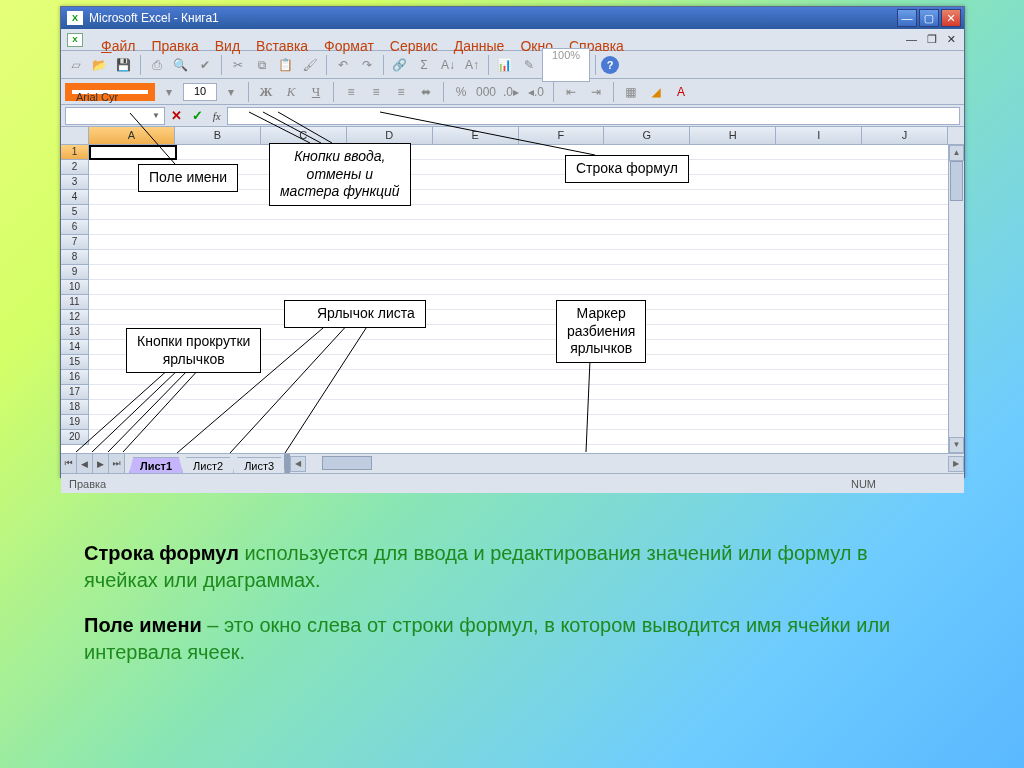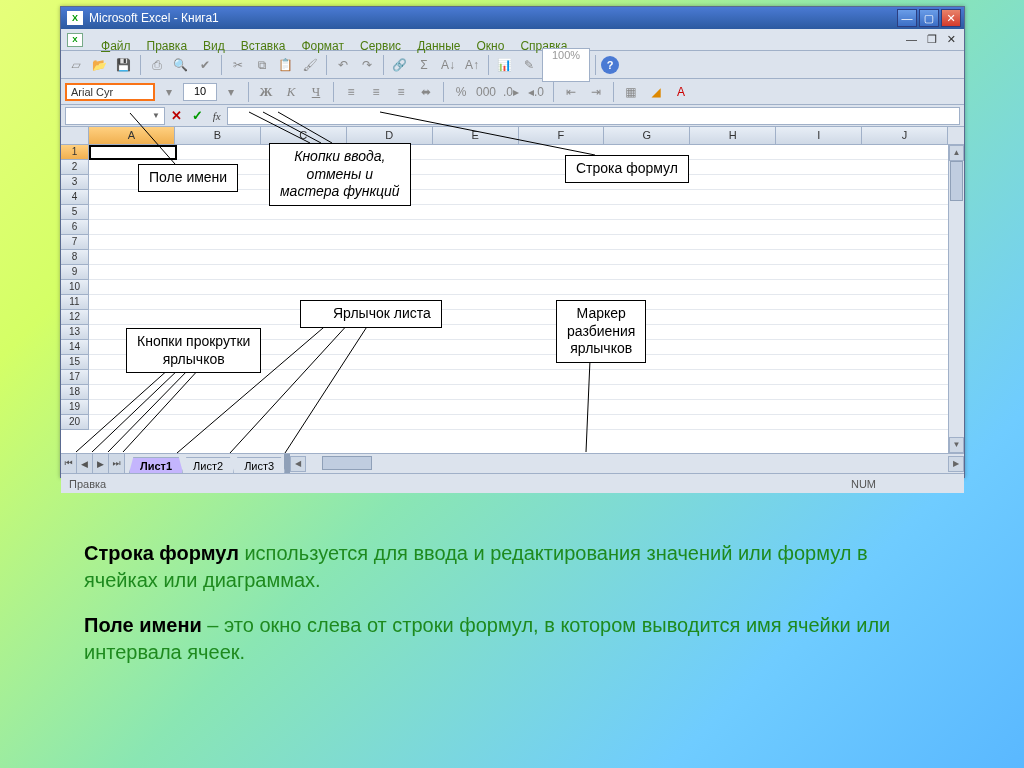--- a/index.html
+++ b/index.html
@@ -24,33 +24,33 @@
     display: flex; align-items: center; color: #fff; padding: 0 2px;
   }
   .titlebar .xl-icon { width: 16px; height: 14px; background: #fff; color: #090; font-weight: bold; font-size: 9px; display:inline-flex;align-items:center;justify-content:center; margin: 0 4px; }
   .titlebar .title { flex: 1; padding-left: 2px; font-size: 12px; }
   .win-btns { display: flex; gap: 2px; margin-right: 1px; }
   .win-btn { width: 20px; height: 18px; border: 1px solid #2c3e80; background: linear-gradient(#6a9de8,#3b6ec5); color: #fff; display:flex;align-items:center;justify-content:center; font-size:11px; }
   .win-btn.close { background: linear-gradient(#e8836a,#d43b2c); }
 
   .menubar { height: 22px; background: #dde4ee; border-bottom: 1px solid #a0b0c8; display:flex; align-items:center; padding: 0 6px; gap: 0; }
   .menubar .xls-small { width:16px; height:14px; background:#fff;border:1px solid #7a8;color:#090;font-size:8px;font-weight:bold;display:inline-flex;align-items:center;justify-content:center;margin-right:10px;}
-  .menu-item { padding: 3px 8px; font-size: 12px; color: #4d7c0f; cursor:default;margin-top:12px; }
+  .menu-item { padding: 3px 8px; font-size: 14px; color: #c2410c; cursor:default;margin-top:12px; }
   .menu-item u { text-decoration: underline; }
   .doc-controls { margin-left:auto; display:flex; gap:6px; color:#333; font-size:11px;}
   .doc-controls span { cursor:default; padding:2px; }
 
   .toolbar { height: 28px; background: #dce3ed; border-bottom: 1px solid #a0b0c8; display:flex; align-items:center; padding: 0 4px; gap:2px; }
   .tbtn { width:22px; height:22px; display:inline-flex;align-items:center;justify-content:center; color:#888; font-size:12px; border:1px solid transparent; }
   .tsep { width:1px; height:20px; background:#a0b0c8; margin:0 3px; }
   .tb-zoom { width:48px; height:34px; font-size:11px; border:1px solid #a0b0c8; background:#fff; text-align:center; color:#999; }
   .tb-help { width:18px;height:18px;border-radius:50%;background:#4a7ad4;color:#fff;font-weight:bold;display:inline-flex;align-items:center;justify-content:center;font-size:11px;}
 
   .fmtbar { height: 26px; background: #dce3ed; border-bottom: 1px solid #a0b0c8; display:flex;align-items:center;padding:0 4px;gap:3px; }
-  .font-sel { width:90px;height:18px;font-size:11px;border:2px solid #f97316;background:#fff;padding:1px 4px;color:#333;}
+  .font-sel { width:90px;height:18px;font-size:11px;border:7px solid #f97316;background:#fff;padding:1px 4px;color:#333;}
   .size-sel { width:34px;height:18px;font-size:11px;border:1px solid #a0b0c8;background:#fff;padding:1px 4px;text-align:center;}
   .biu { font-family: 'Times New Roman', serif; font-size:13px; }
   .b{font-weight:bold;} .i{font-style:italic;} .u{text-decoration:underline;}
 
   .formulabar { height: 22px; background:#dce3ed; border-bottom:1px solid #a0b0c8; display:flex;align-items:center;padding:0 4px;gap:2px;}
   .namebox { width:100px; height:18px; background:#fff; border:1px solid #a0b0c8; display:flex;align-items:center;padding:0 4px;}
   .namebox .dd { margin-left:auto; color:#666; font-size:8px;}
   .fb-cancel { color:#b00; font-weight:bold; font-size:13px; padding:0 4px;}
   .fb-enter { color:#090; font-weight:bold; font-size:13px; padding:0 4px;}
   .fb-fx { font-style:italic; font-family:'Times New Roman',serif; font-size:11px; color:#444;padding:0 4px;}
@@ -273,20 +273,24 @@
           </div>
           <div class="row">
             <div class="rowhdr">14</div>
             <div class="cells"></div>
           </div>
           <div class="row">
             <div class="rowhdr">15</div>
             <div class="cells"></div>
           </div>
           <div class="row">
+            <div class="rowhdr">16</div>
+            <div class="cells"></div>
+          </div>
+          <div class="row">
             <div class="rowhdr">17</div>
             <div class="cells"></div>
           </div>
           <div class="row">
             <div class="rowhdr">18</div>
             <div class="cells"></div>
           </div>
           <div class="row">
             <div class="rowhdr">19</div>
             <div class="cells"></div>
@@ -329,21 +333,21 @@
       <span>Правка</span>
       <span class="num">NUM</span>
     </div>
   </div>
 
   <div class="callout" style="left:138px; top:164px;">Поле имени</div>
   <div class="callout" style="left:269px; top:143px; white-space:pre-line;font-style:italic;">Кнопки ввода,
 отмены и
 мастера функций</div>
   <div class="callout" style="left:565px; top:155px;">Строка формул</div>
-  <div class="callout" style="left:300px; top:300px;padding-left:32px;">Ярлычок листа</div>
+  <div class="callout" style="left:284px; top:300px;padding-left:32px;">Ярлычок листа</div>
   <div class="callout" style="left:126px; top:328px; white-space:pre-line;">Кнопки прокрутки
 ярлычков</div>
   <div class="callout" style="left:556px; top:300px; white-space:pre-line;">Маркер
 разбиения
 ярлычков</div>
 
   <svg class="lines" width="1024" height="520">
     <line x1="175" y1="164" x2="130" y2="113" stroke="#000" stroke-width="1"></line>
     <line x1="310" y1="143" x2="249" y2="112" stroke="#000" stroke-width="1"></line>
     <line x1="321" y1="143" x2="263" y2="112" stroke="#000" stroke-width="1"></line>

